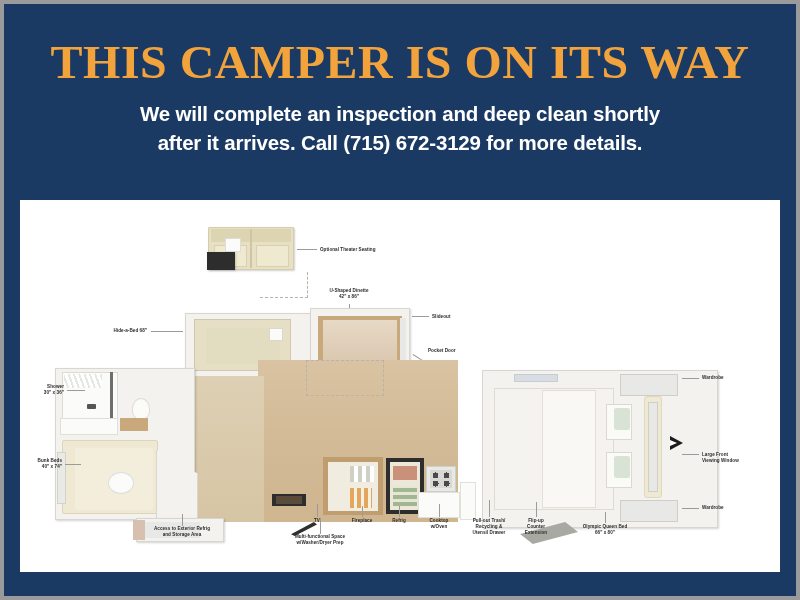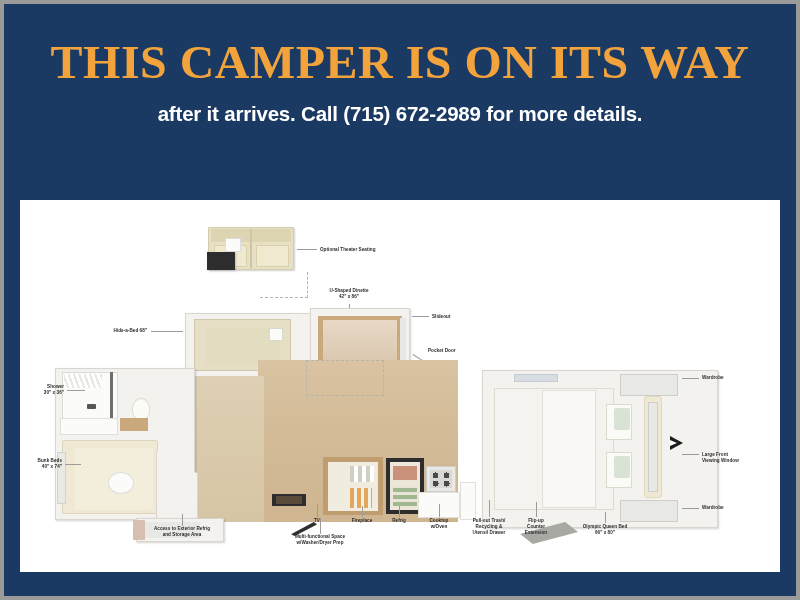--- a/index.html
+++ b/index.html
@@ -138,21 +138,22 @@
   }
 </style>
 </head>
 <body>
 
 <div id="page">
 
   <div id="header">
     <div id="title">THIS CAMPER IS ON ITS WAY</div>
     <div id="subtitle">
-      <span class="l2">after it arrives.  Call (715) 672-2989 for more details.</span>
+      <span class="l1">We will complete an inspection and deep clean shortly</span>
+      <span class="l2">after it arrives.  Call (715) 672-3129 for more details.</span>
     </div>
   </div>
 
   <div id="card">
     <div id="fp">
 
       <div class="blk sofa shadow" style="left:188px; top:27px; width:86px; height:43px; border-radius:1px;"></div>
       <div class="blk" style="left:191px; top:29px; width:80px; height:13px; background:#ddd4b2; border-radius:1px;"></div>
       <div class="blk" style="left:230px; top:29px; width:2px; height:39px; background:#cfc5a2;"></div>
       <div class="blk" style="left:194px; top:45px; width:33px; height:22px; background:#efe9cf; border:0.6px solid #d9d0ad;"></div>

